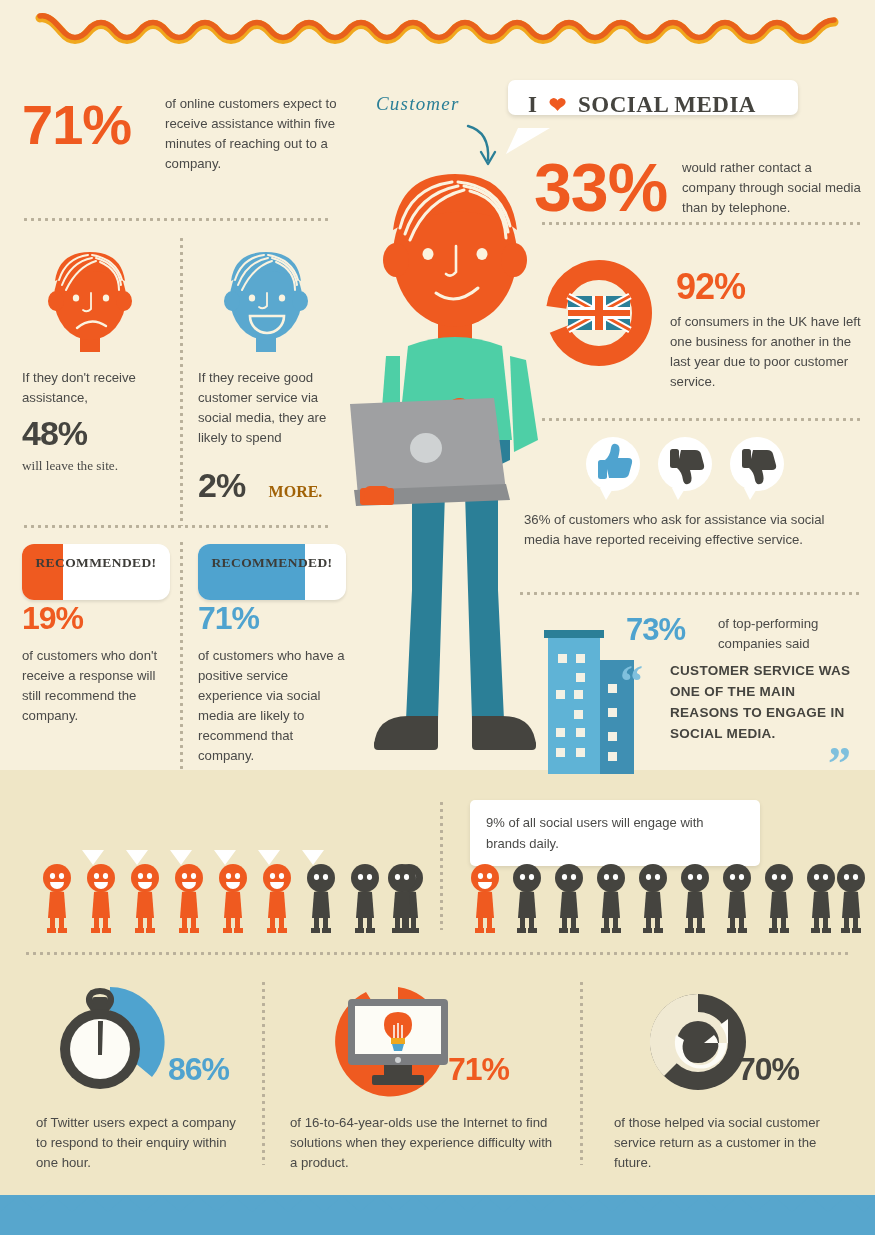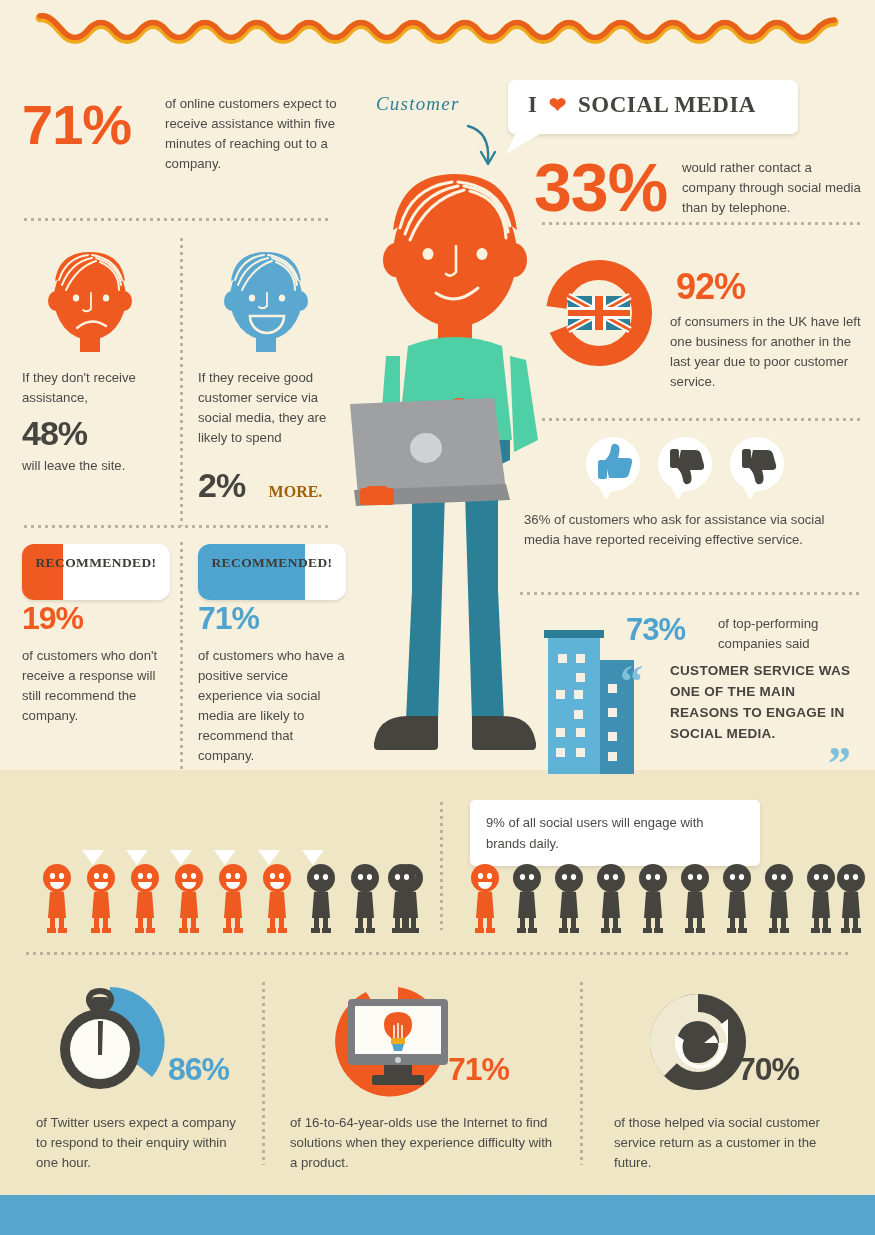--- a/index.html
+++ b/index.html
@@ -201,21 +201,21 @@
         <path d="M64,16 Q83,24 83,44"></path>
     </g>
     <ellipse cx="40" cy="52" rx="3.2" ry="3.6" fill="#fbf3df"></ellipse>
     <ellipse cx="70" cy="52" rx="3.2" ry="3.6" fill="#fbf3df"></ellipse>
     <path d="M55,47 L55,63 Q51,67 47,64" stroke="#fbf3df" stroke-width="1.8" fill="none" stroke-linecap="round"></path>
     <path d="M41,82 Q55,70 70,80" stroke="#fbf3df" stroke-width="2.4" fill="none" stroke-linecap="round"></path>
   </svg>
 
   <div class="abs body-txt face-cap" style="left:22px; top:368px;">If they don't receive assistance,</div>
   <div class="abs bignum dk" style="left:22px; top:414px; font-size:34px;">48%</div>
-  <div class="abs body-txt" style="left:22px; top:456px;">will leave the site.</div>
+  <div class="abs body-txt" style="left:22px; top:456px;font-family:Liberation Serif, serif;">will leave the site.</div>
 
   <svg class="abs" style="left:212px; top:246px; width:108px; height:110px;" viewBox="0 0 108 110">
     <rect x="44" y="84" width="20" height="22" fill="#5aa8cf"></rect>
     <ellipse cx="54" cy="52" rx="36" ry="42" fill="#5aa8cf"></ellipse>
     <ellipse cx="20" cy="55" rx="8" ry="10" fill="#5aa8cf"></ellipse>
     <ellipse cx="88" cy="55" rx="8" ry="10" fill="#5aa8cf"></ellipse>
     <path d="M19,35 Q23,6 54,6 Q85,6 89,35 Q72,24 54,25 Q36,26 19,35 Z" fill="#5aa8cf"></path>
     <g stroke="#fbf3df" stroke-width="2" fill="none" stroke-linecap="round">
       <path d="M23,34 Q30,12 52,9"></path>
         <path d="M26,39 Q35,16 56,12"></path>
@@ -247,21 +247,21 @@
 
   <div class="rec-badge" style="left:198px; top:544px;">
     <div class="rec-fill" style="width:72%; background:#4fa3cf;"></div>
     <span class="rec-label">RECOMMENDED!</span>
   </div>
   <div class="rec-tail" style="left:318px; top:581px;"></div>
 
   <div class="abs bignum bl" style="left:198px; top:600px; font-size:32px;">71%</div>
   <div class="abs body-txt" style="left:198px; top:646px; width:154px;">of customers who have a positive service experience via social media are likely to recommend that company.</div>
 
-  <div class="bubble-sm" style="left:508px; top:80px; width:290px; height:54px;">
+  <div class="bubble-sm" style="left:508px; top:80px; width:290px; height:35px;">
     <div style="line-height:50px; padding-left:20px; font-family:'Liberation Serif',serif;
                 font-weight:bold; font-size:23px; color:#45443f; letter-spacing:.5px;">
       <span>I</span>
       <span style="color:#ef5a20; font-size:21px; margin:0 5px;">❤</span>
       <span>SOCIAL MEDIA</span>
     </div>
   </div>
   <svg class="abs" style="left:504px; top:128px; width:46px; height:28px;" viewBox="0 0 46 28">
     <path d="M46,0 L14,0 L2,26 Z" fill="#ffffff"></path>
   </svg>

